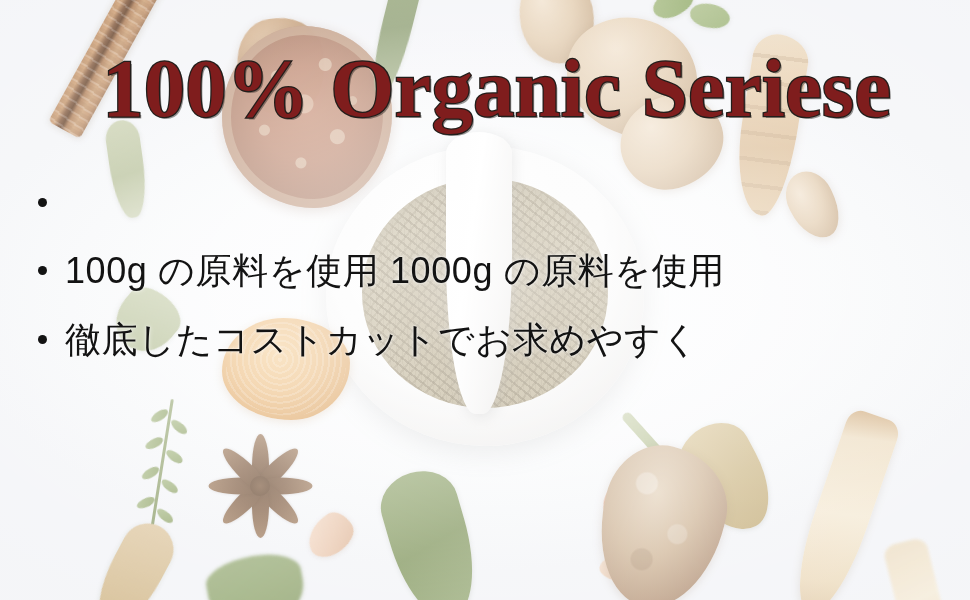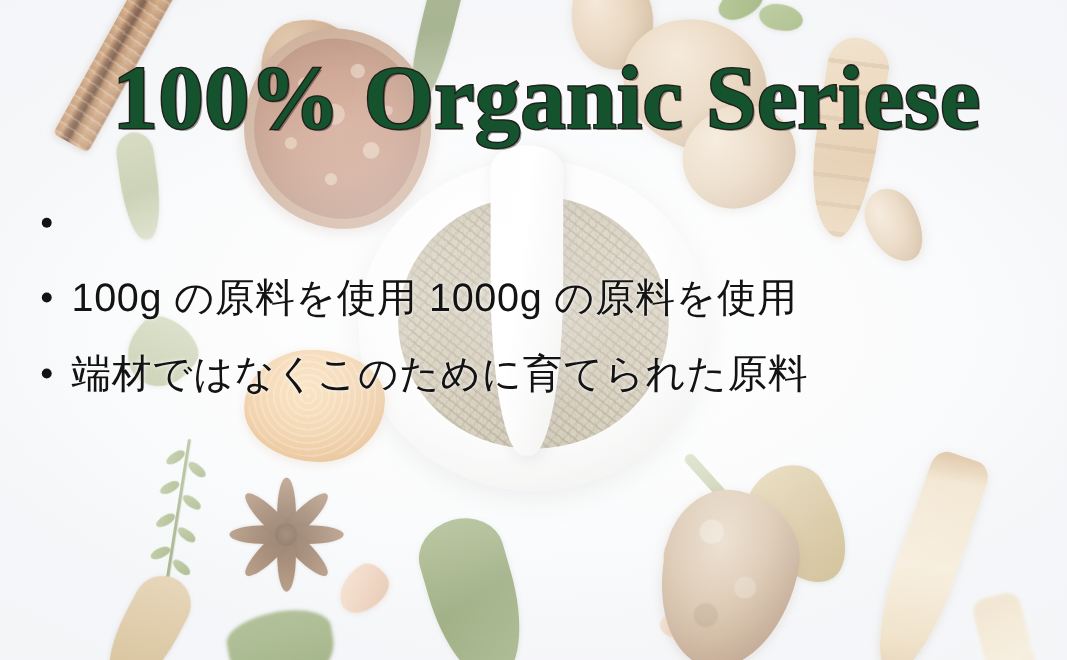--- a/index.html
+++ b/index.html
@@ -391,21 +391,21 @@
   #headline {
     position: absolute;
     left: 0; right: 0;
     top: 48px;
     text-align: center;
     font-family: "Liberation Serif", "DejaVu Serif", serif;
     font-weight: 700;
     font-size: 82px;
     line-height: 1;
     letter-spacing: 0.5px;
-    color: #14532d;
+    color: #7f1d1d;
     -webkit-text-stroke: 2.5px #231f1c;
     paint-order: stroke fill;
     text-shadow:
       0 0 1px rgba(35,31,28,0.9),
       2px 2px 0 rgba(35,31,28,0.45);
     white-space: nowrap;
     padding-left: 24px;
   }
   #bullet-list {
     position: absolute;
@@ -518,18 +518,18 @@
     <ul id="bullet-list">
       <li>
         <span class="bullet-dot"></span>
       </li>
       <li>
         <span class="bullet-dot"></span>
         <span class="bullet-text">100g の原料を使用 1000g の原料を使用</span>
       </li>
       <li>
         <span class="bullet-dot"></span>
-        <span class="bullet-text">端材ではなくこのために育てられた原料</span>
+        <span class="bullet-text">徹底したコストカットでお求めやすく</span>
       </li>
     </ul>
 
   </div>
 </div>
 
 </body></html>

